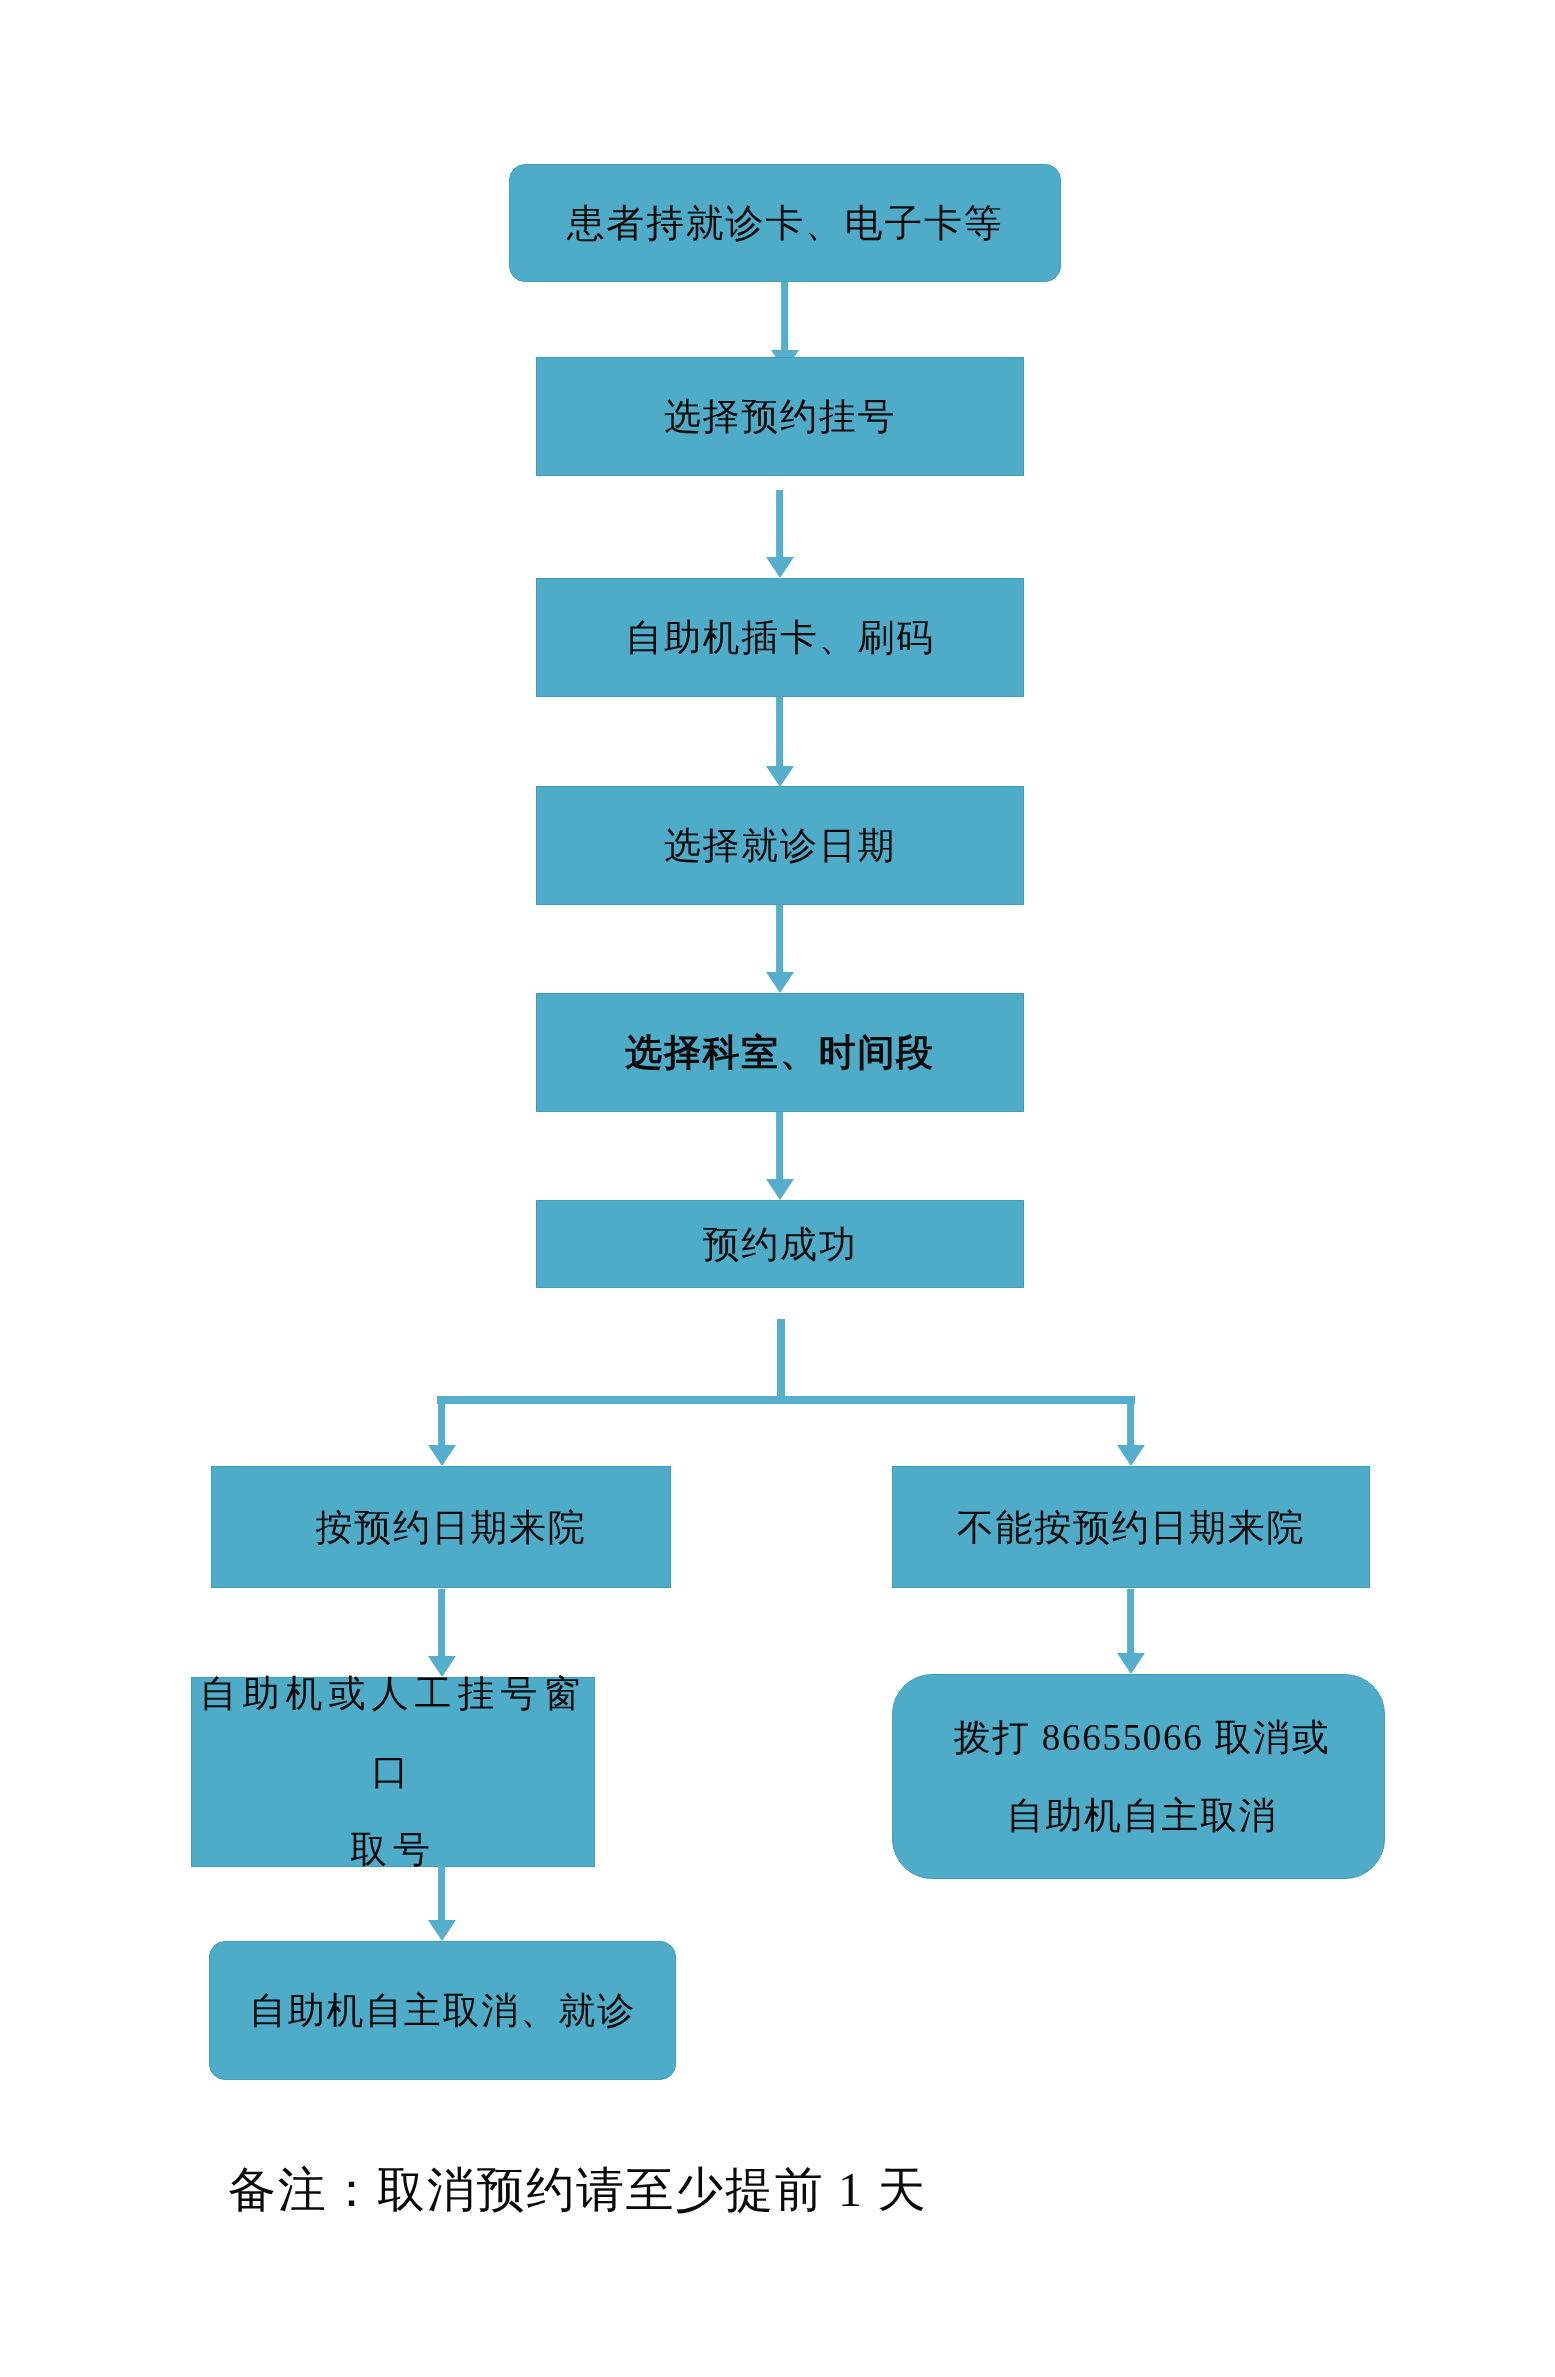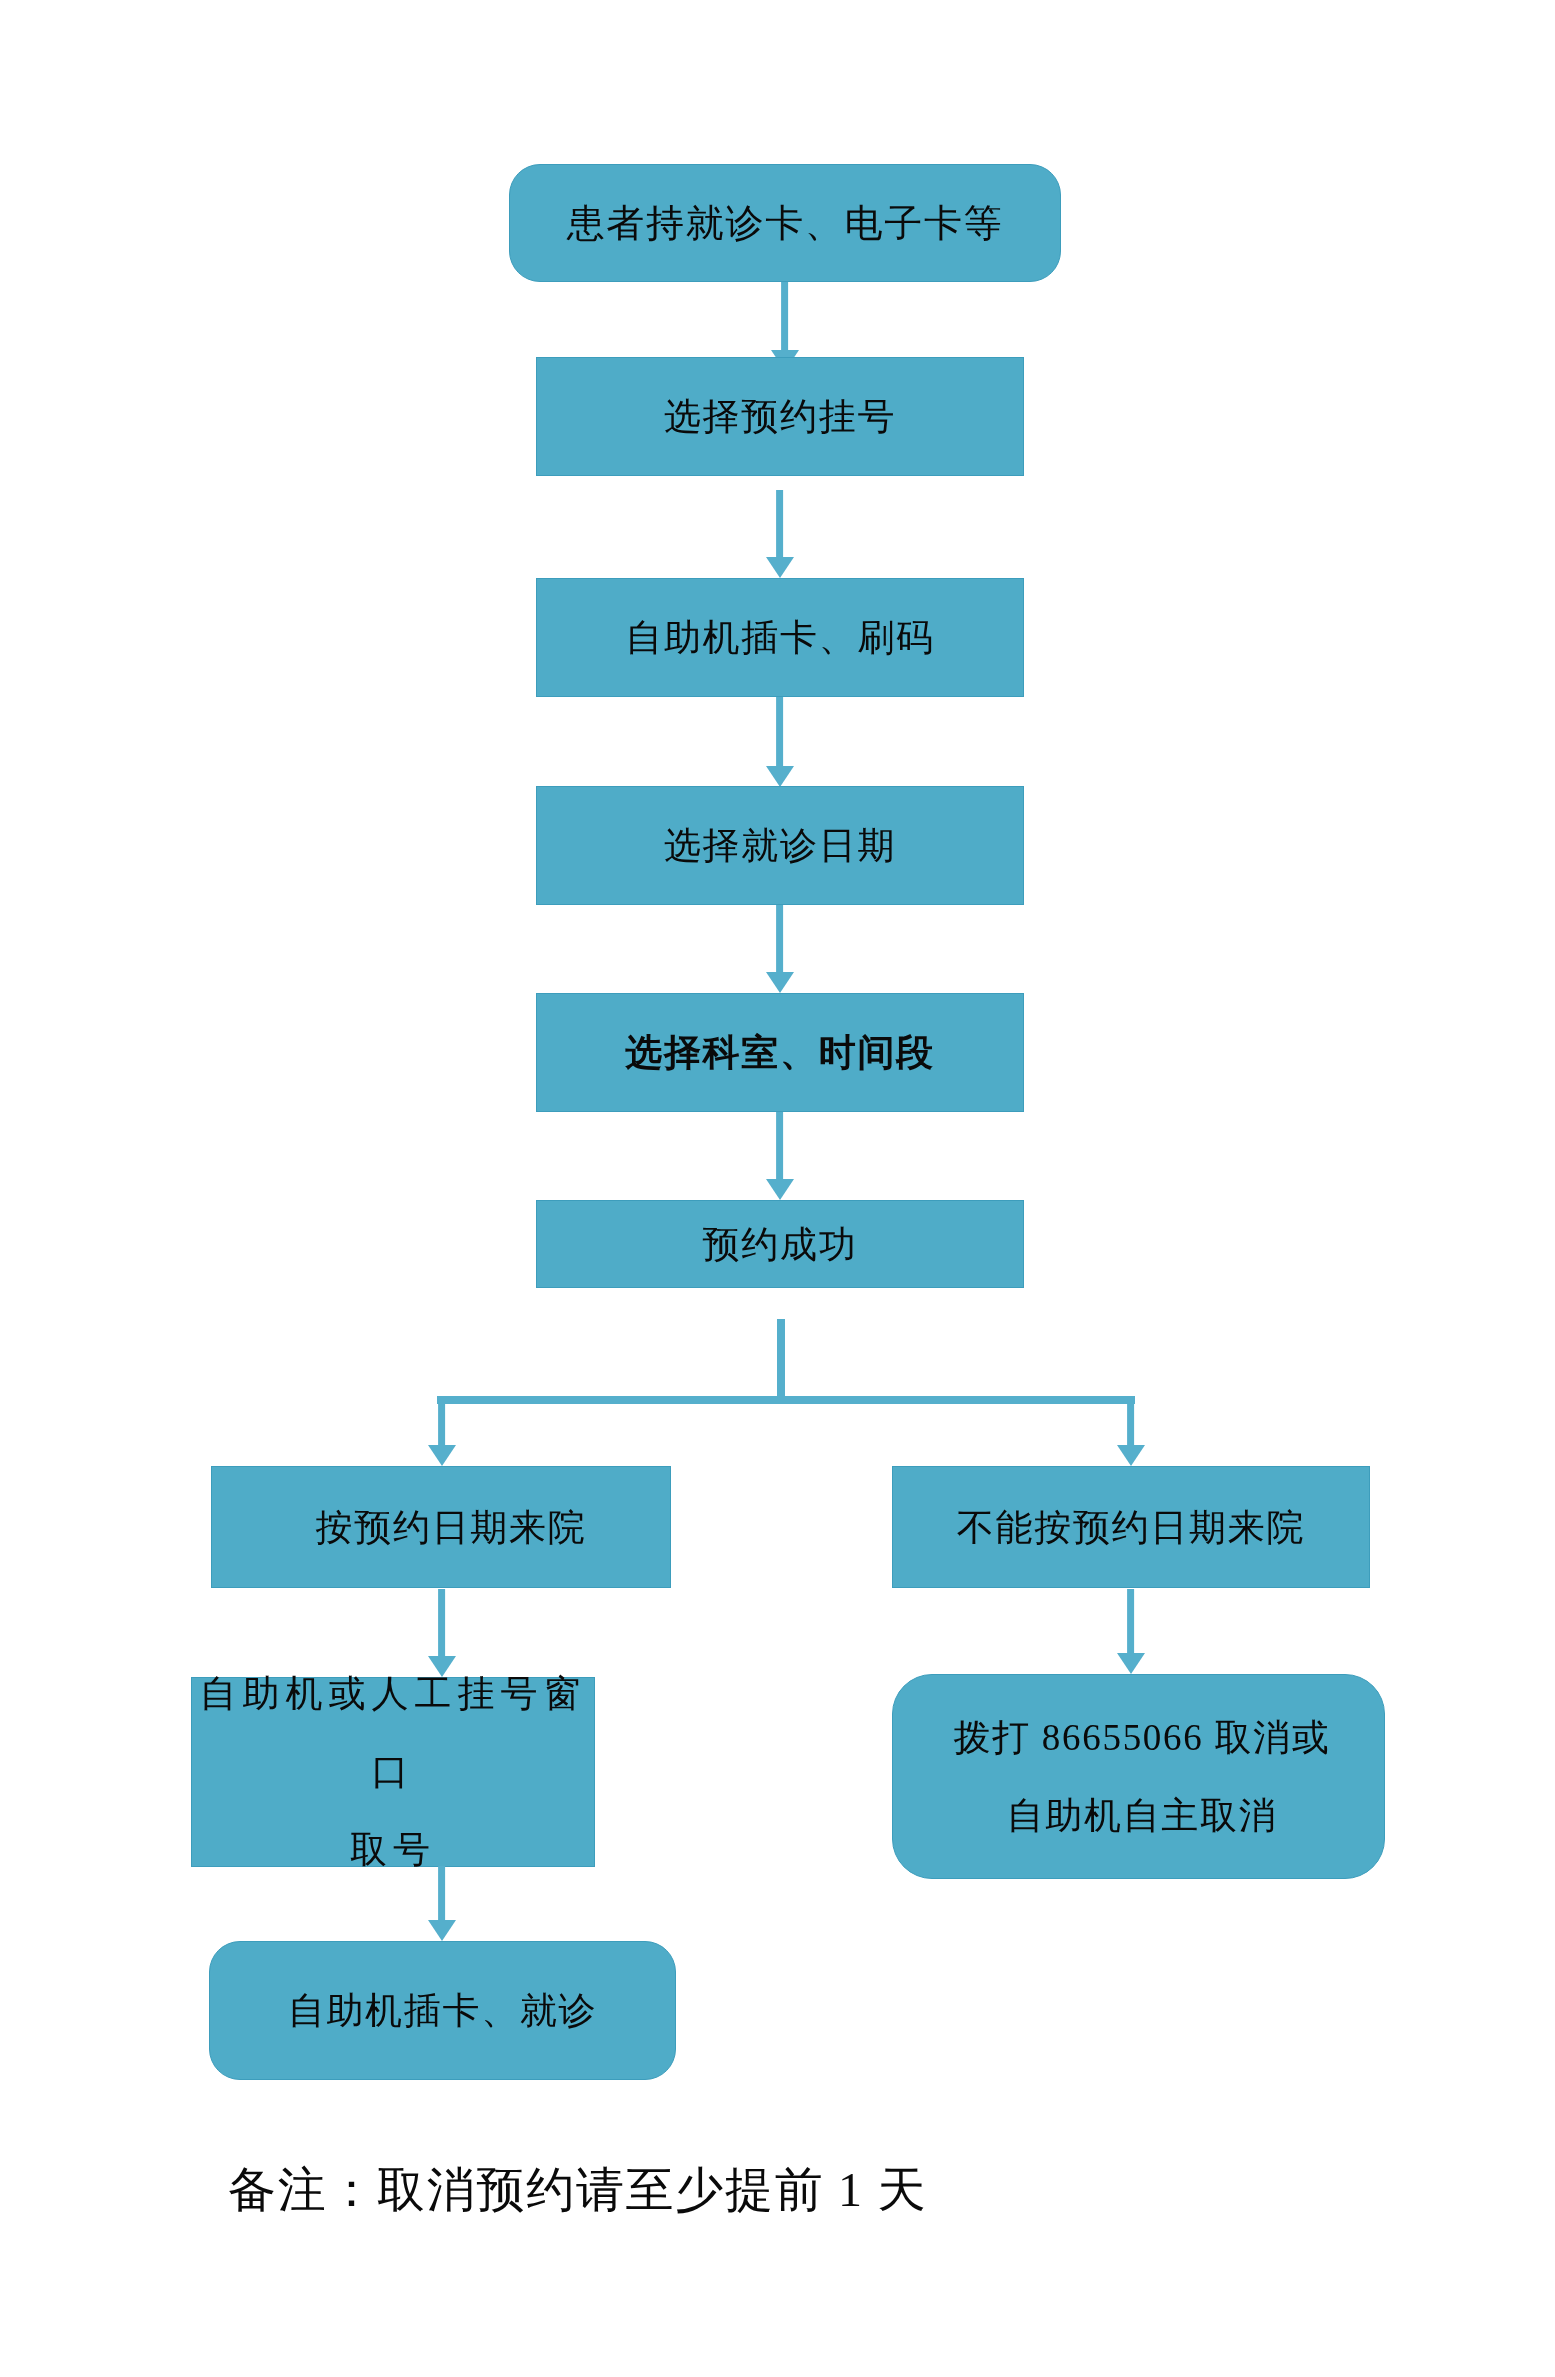--- a/index.html
+++ b/index.html
@@ -23,21 +23,21 @@
     color: var(--text, #0a0a0a);
     display: flex;
     flex-direction: column;
     align-items: center;
     justify-content: center;
     text-align: center;
     font-size: 37px;
     letter-spacing: 1.7px;
     line-height: 1.0;
   }
-  .node.rounded { border-radius: 31px; }
+  .node.rounded { border-radius: 16px; }
   .node.big-rounded { border-radius: 40px; padding-left: 7px; }
   .node .line { display: block; }
   .two-line .line { line-height: 78px; }
   .spread { letter-spacing: 6px; }
 
   
   .arrow {
     position: absolute;
     width: 29px;
   }
@@ -151,21 +151,21 @@
     <span class="line spread">自助机或人工挂号窗口</span>
     <span class="line spread">取号</span>
   </div>
 
   <div class="arrow" style="left:427px; top:1866px; height:75px;">
     <div class="stem"></div>
     <div class="head"></div>
   </div>
 
   <div class="node rounded" style="left:209px; top:1941px; width:467px; height:139px;">
-    <span class="line">自助机插卡、就诊</span>
+    <span class="line">自助机自主取消、就诊</span>
   </div>
 
   <div class="node" style="left:892px; top:1466px; width:478px; height:122px;">
     <span class="line">不能按预约日期来院</span>
   </div>
 
   <div class="arrow" style="left:1116px; top:1589px; height:85px;">
     <div class="stem"></div>
     <div class="head"></div>
   </div>

